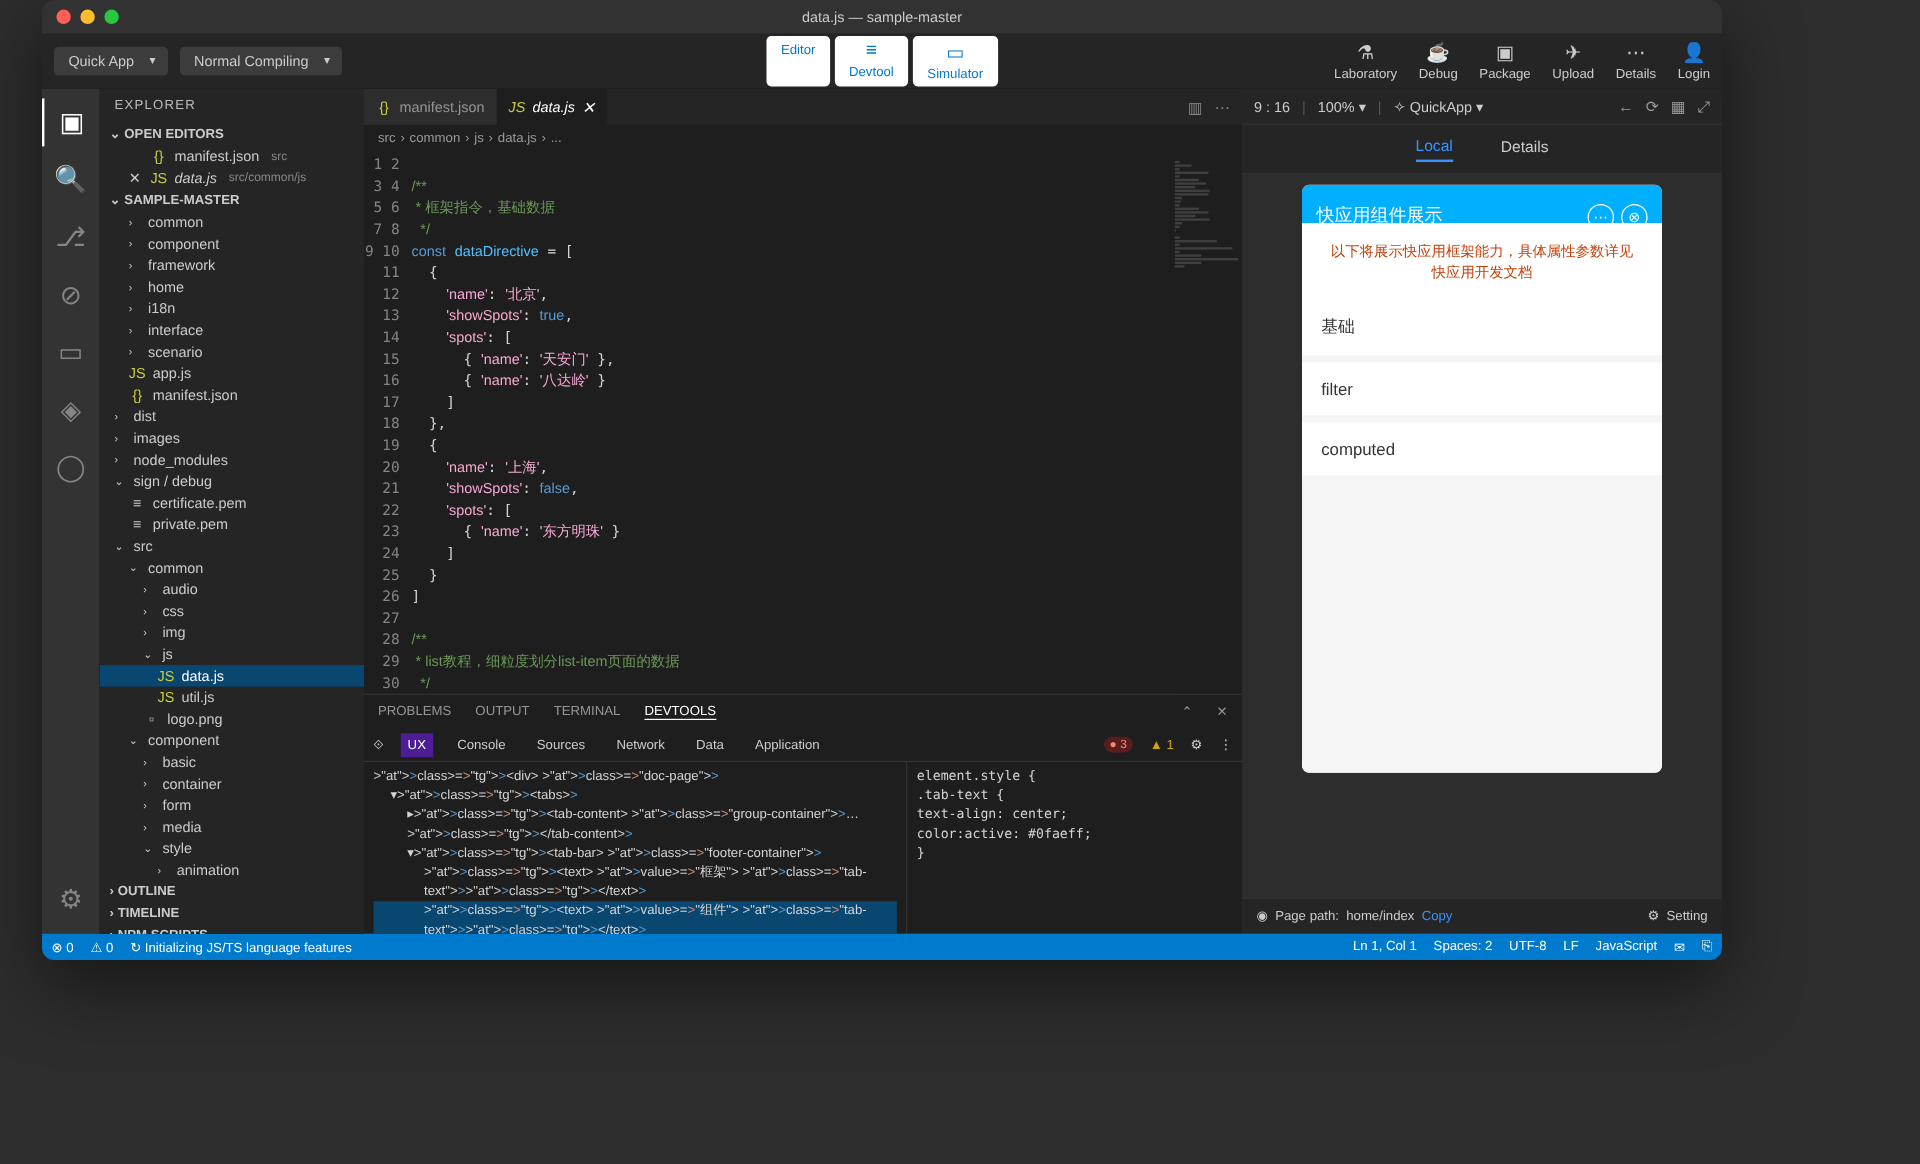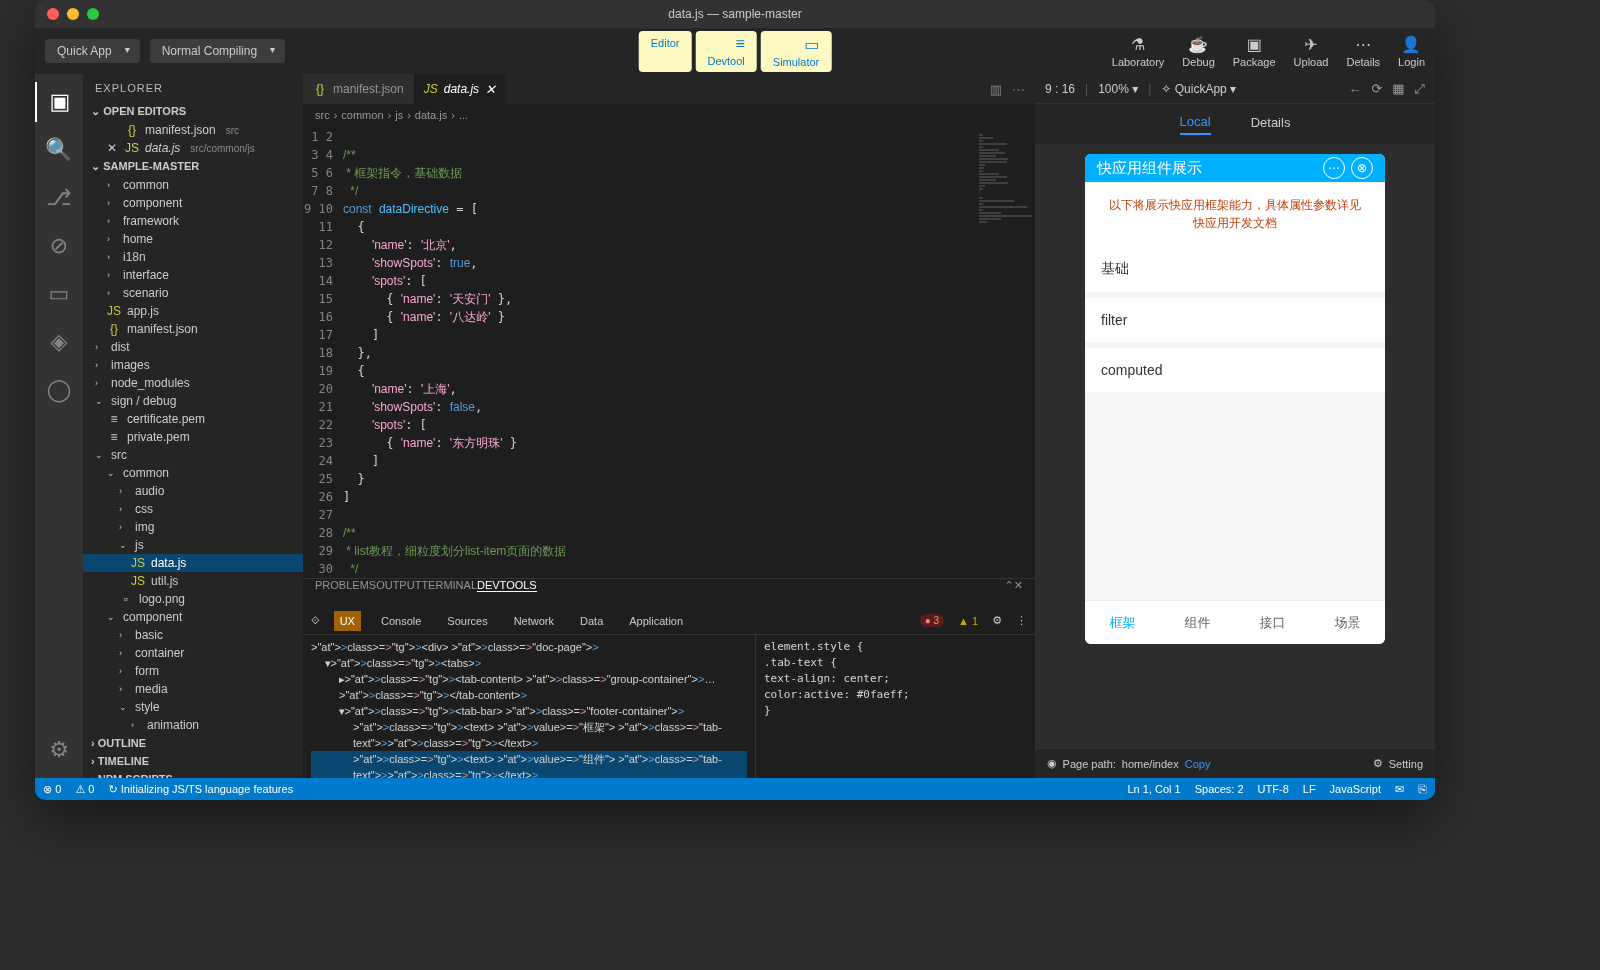--- a/index.html
+++ b/index.html
@@ -7,21 +7,21 @@
 .window{position:absolute;left:35px;top:0;width:1400px;height:800px;background:#1e1e1e;border-radius:10px;box-shadow:0 20px 60px rgba(0,0,0,.5);overflow:hidden;display:flex;flex-direction:column}
 .titlebar{height:28px;background:#323233;display:flex;align-items:center;position:relative}
 .traffic{display:flex;gap:8px;margin-left:12px}
 .dot{width:12px;height:12px;border-radius:50%}
 .dot.r{background:#ff5f57}.dot.y{background:#febc2e}.dot.g{background:#28c840}
 .title{position:absolute;left:50%;transform:translateX(-50%);color:#ccc;font-size:12px}
 .toolbar{height:46px;background:#252526;display:flex;align-items:center;padding:0 10px;gap:10px}
 .dropdown{background:#3c3c3c;color:#ccc;padding:5px 28px 5px 12px;border-radius:4px;font-size:12px;position:relative}
 .dropdown::after{content:"▾";position:absolute;right:10px;top:5px;font-size:10px}
 .toolbar-center{position:absolute;left:50%;transform:translateX(-50%);display:flex;gap:0}
-.tbtn{display:flex;flex-direction:column;align-items:flex-end;padding:4px 12px;color:#007acc;font-size:11px;background:#fef9c3;border-radius:4px;margin:12px 2px}
+.tbtn{display:flex;flex-direction:column;align-items:center;padding:4px 12px;color:#007acc;font-size:11px;background:#ffffff;border-radius:4px;margin:12px 2px}
 .tbtn .ic{font-size:16px;margin-bottom:2px}
 .toolbar-right{margin-left:auto;display:flex;gap:18px}
 .rbtn{display:flex;flex-direction:column;align-items:center;color:#ccc;font-size:11px;cursor:pointer}
 .rbtn .ic{font-size:16px;margin-bottom:2px}
 .main{flex:1;display:flex;overflow:hidden}
 .activitybar{width:48px;background:#333;display:flex;flex-direction:column;align-items:center;padding-top:8px;gap:8px}
 .abtn{width:48px;height:40px;display:flex;align-items:center;justify-content:center;color:#858585;font-size:22px;cursor:pointer}
 .abtn.active{color:#fff;border-left:2px solid #fff}
 .abtn.bottom{margin-top:auto;margin-bottom:8px}
 .sidebar{width:220px;background:#252526;color:#ccc;font-size:12px;overflow-y:auto}
@@ -41,47 +41,47 @@
 .tab .close{font-size:13px}
 .tab-actions{margin-left:auto;display:flex;gap:10px;padding-right:10px;color:#858585;font-size:13px}
 .breadcrumb{height:22px;display:flex;align-items:center;padding:0 12px;color:#999;font-size:11px;gap:4px}
 .editor-body{flex:1;display:flex;overflow:hidden;position:relative}
 .gutter{width:40px;text-align:right;padding:2px 10px 0 0;color:#858585;font-size:12px;font-family:Menlo,monospace;line-height:18px}
 .code{flex:1;font-family:Menlo,monospace;font-size:12px;line-height:18px;color:#d4d4d4;padding-top:2px;white-space:pre}
 .minimap{width:60px;background:#1e1e1e;padding:4px;opacity:.6}
 .mm-line{height:2px;margin:1px 0;background:#555}
 .c-comment{color:#6a9955}.c-kw{color:#569cd6}.c-var{color:#4fc1ff}.c-str{color:#f9a8d4}.c-bool{color:#569cd6}
 .panel{height:200px;background:#1e1e1e;border-top:1px solid #333;display:flex;flex-direction:column}
-.panel-tabs{height:28px;display:flex;align-items:flex-start;padding:0 12px;font-size:11px;color:#969696}
+.panel-tabs{height:28px;display:flex;align-items:center;padding:0 12px;gap:20px;font-size:11px;color:#969696}
 .panel-tabs .pt{cursor:pointer}
 .panel-tabs .pt.active{color:#fff;border-bottom:1px solid #fff}
 .panel-tabs .spacer{flex:1}
 .panel-tabs .px{cursor:pointer}
 .devtools-bar{height:28px;display:flex;align-items:center;padding:0 8px;gap:14px;font-size:11px;color:#ccc;border-bottom:1px solid #333}
 .devtools-bar .dt{cursor:pointer;padding:4px 6px}
-.devtools-bar .dt.active{background:#a16207;color:#fff}
+.devtools-bar .dt.active{background:#4c1d95;color:#fff}
 .devtools-bar .dspacer{flex:1}
 .devtools-bar .badge{background:#5a1d1d;color:#f48771;padding:1px 5px;border-radius:8px;font-size:10px}
 .devtools-bar .warn{color:#cca700}
 .devtools-body{flex:1;display:flex;overflow:hidden}
 .dom-tree{flex:1;font-family:Menlo,monospace;font-size:11px;color:#d4d4d4;padding:4px 8px;line-height:16px;overflow:auto}
 .dom-tree .sel{background:#094771}
 .styles-pane{width:280px;border-left:1px solid #333;font-family:Menlo,monospace;font-size:11px;color:#d4d4d4;padding:4px 8px;line-height:16px}
 .tg{color:#569cd6}.av{color:#ce9178}
 .right-panel{width:400px;background:#252526;display:flex;flex-direction:column}
 .sim-toolbar{height:30px;display:flex;align-items:center;padding:0 10px;gap:10px;color:#ccc;font-size:12px;border-bottom:1px solid #333}
 .sim-sep{color:#555}
 .sim-toolbar .sp{flex:1}
 .sim-icons{display:flex;gap:10px;color:#999;font-size:13px}
 .sim-tabs{height:40px;display:flex;align-items:center;justify-content:center;gap:40px;color:#ccc;font-size:13px}
 .sim-tabs .st{cursor:pointer;padding-bottom:4px}
 .sim-tabs .st.active{color:#3794ff;border-bottom:2px solid #3794ff}
 .sim-device{flex:1;display:flex;align-items:flex-start;justify-content:center;padding:10px;background:#2d2d2d}
 .phone{width:300px;height:490px;background:#fff;border-radius:6px;overflow:hidden;display:flex;flex-direction:column;font-size:13px}
-.phone-header{height:28px;background:#00b0ff;color:#fff;display:flex;align-items:center;padding:4px 12px;font-size:15px;font-weight:500}
+.phone-header{height:28px;background:#00b0ff;color:#fff;display:flex;align-items:flex-start;padding:16px 12px;font-size:15px;font-weight:500}
 .phone-header .pills{margin-left:auto;display:flex;gap:6px}
 .pill{width:22px;height:22px;border:1.5px solid #fff;border-radius:11px;display:flex;align-items:center;justify-content:center;font-size:12px}
 .phone-desc{padding:14px 20px;text-align:center;color:#c2410c;font-size:12px;line-height:18px;background:#fff}
 .phone-list{flex:1;background:#f5f5f5;overflow-y:auto}
 .phone-item{background:#fff;padding:14px 16px;margin-bottom:6px;color:#333;font-size:14px}
 .phone-tabs{height:44px;display:flex;border-top:1px solid #eee;background:#fff}
 .phone-tabs .ptab{flex:1;display:flex;align-items:center;justify-content:center;color:#666;font-size:13px}
 .phone-tabs .ptab.active{color:#00b0ff}
 .sim-footer{height:30px;display:flex;align-items:center;padding:0 12px;color:#ccc;font-size:11px;gap:6px;border-top:1px solid #333}
 .sim-footer .link{color:#3794ff;cursor:pointer}
@@ -503,26 +503,20 @@
               <div class="pill">⋯</div>
               <div class="pill">⊗</div>
             </div>
           </div>
           <div class="phone-desc">以下将展示快应用框架能力，具体属性参数详见快应用开发文档</div>
           <div class="phone-list" id="phone-list">
               <div class="phone-item">基础</div>
               <div class="phone-item">filter</div>
               <div class="phone-item">computed</div>
             </div>
-          <div class="phone-tabs" id="phone-tabs">
-              <div class="ptab active">框架</div>
-              <div class="ptab">组件</div>
-              <div class="ptab">接口</div>
-              <div class="ptab">场景</div>
-            </div>
         </div>
       </div>
       <div class="sim-footer">
         <span>◉</span>
         <span>Page path:</span>
         <span>home/index</span>
         <span class="link">Copy</span>
         <div class="sp"></div>
         <span>⚙</span>
         <span>Setting</span>

